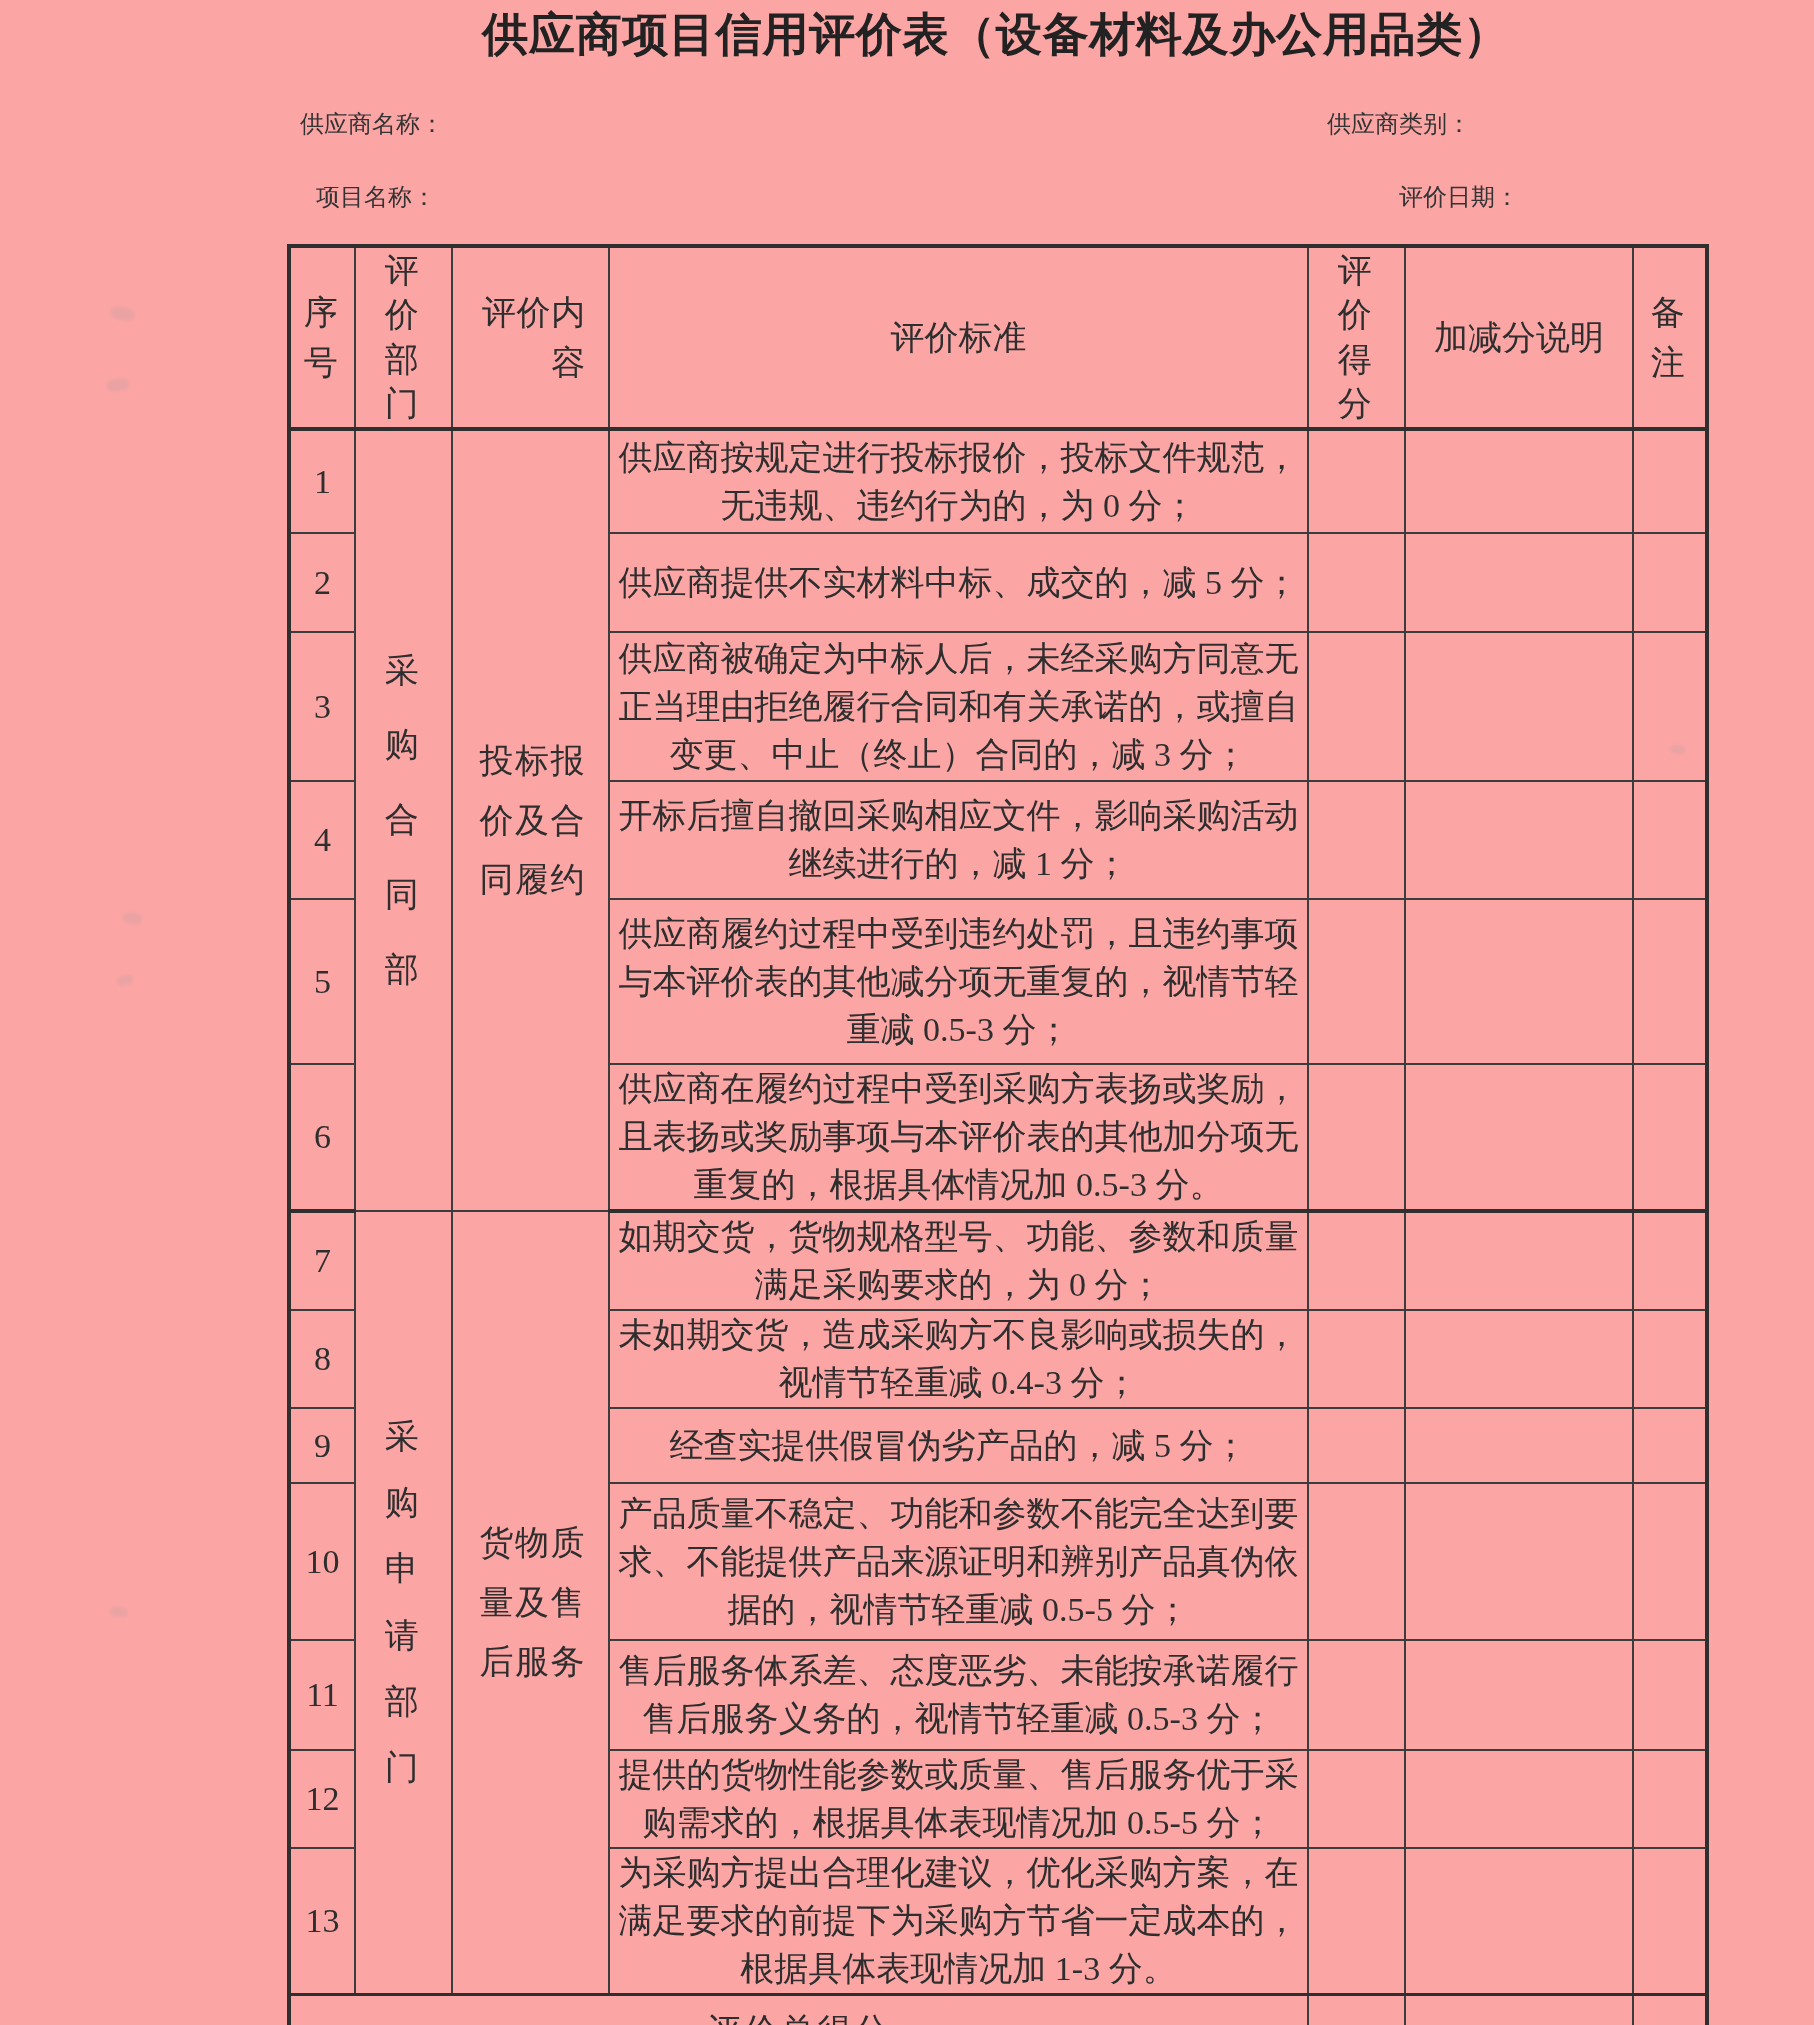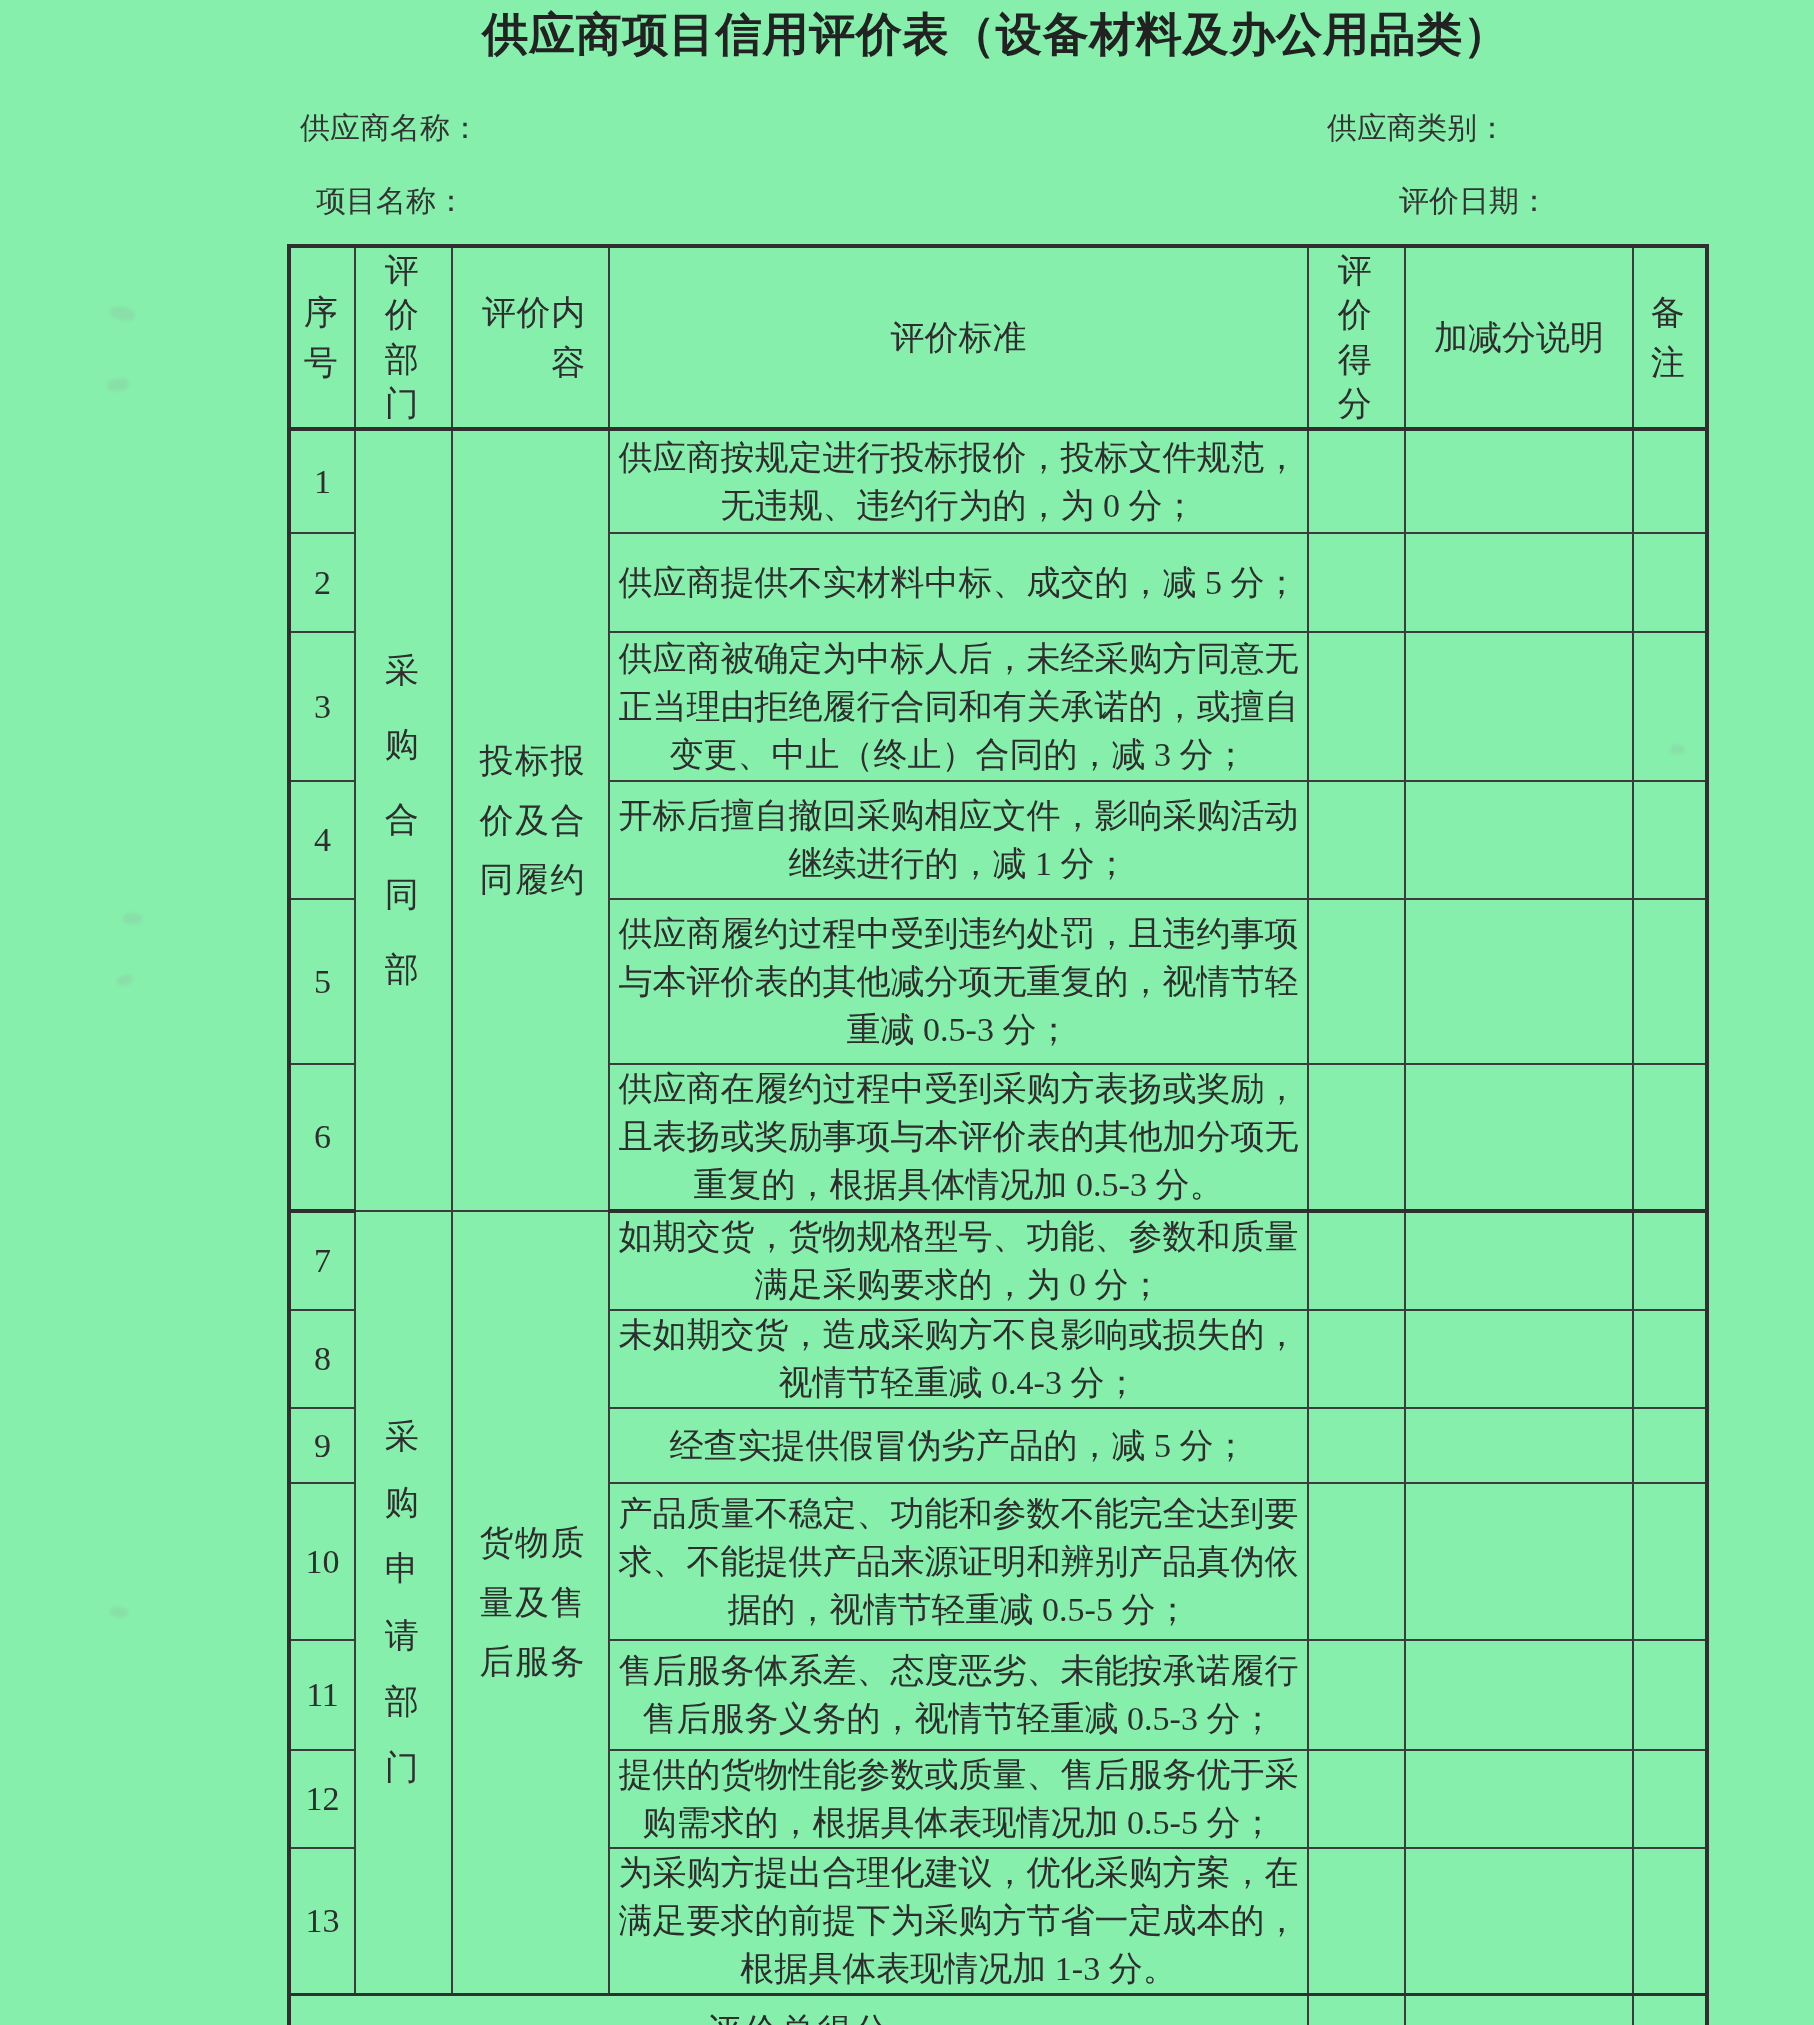--- a/index.html
+++ b/index.html
@@ -1,32 +1,32 @@
 <!DOCTYPE html>
 <html lang="zh" style="font-size:11.7px"><head>
 <meta charset="utf-8">
 <style>
   html,body{margin:0;padding:0;background:#e8e8e8;}
   .page{
     position:relative;
     width:1814px;height:2025px;
-    background:#86efac;
+    background:#fca5a5;
     overflow:hidden;
     font-family:"Liberation Serif","DejaVu Serif",serif;
     color:#2e2e2e;
   }
   
   .doc-title{
     position:absolute;left:287px;top:4.4px;width:1418px;
     margin:0;text-align:center;
     font-family:"Liberation Sans","DejaVu Sans",sans-serif;
     font-weight:700;font-size:46px;letter-spacing:0.7px;color:#222;
   }
   
-  .meta-label{position:absolute;font-size:30px;color:#333;white-space:nowrap;}
+  .meta-label{position:absolute;font-size:24px;color:#333;white-space:nowrap;}
   .m-supplier{left:300px;top:108px;}
   .m-type{left:1327px;top:108px;}
   .m-project{left:316px;top:181px;}
   .m-date{left:1399px;top:181px;}
   
   table.eval{
     position:absolute;left:287px;top:244px;
     width:1418px;
     border-collapse:collapse;table-layout:fixed;
     font-size:34px;color:#2e2e2e;

